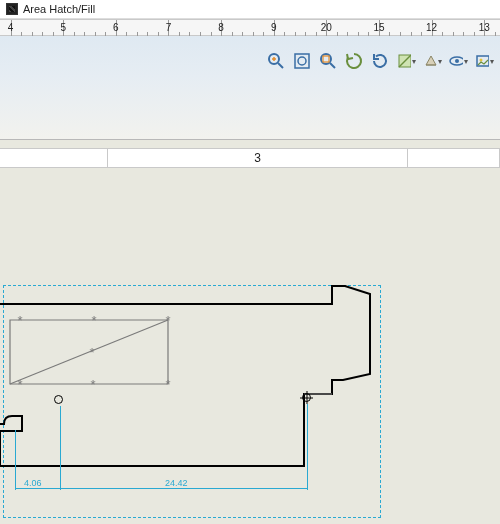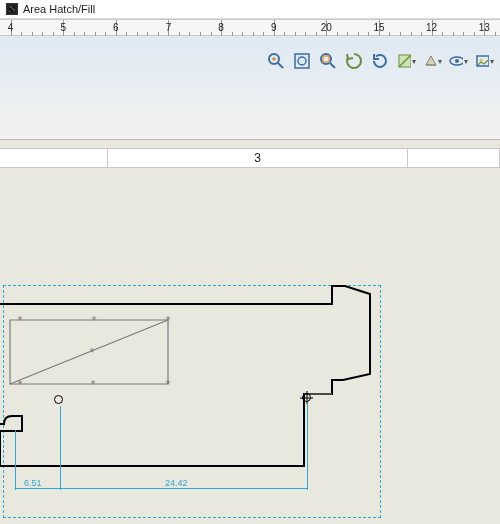--- a/index.html
+++ b/index.html
@@ -248,18 +248,18 @@
         <div class="circ cross" style="left: 302px; top: 225px;"></div>
       </div>
 
     <div class="dimV" style="left:15px;top:262px;height:60px"></div>
     <div class="dimV" style="left:60px;top:238px;height:84px"></div>
     <div class="dimV" style="left:307px;top:236px;height:86px"></div>
 
     <div class="dimline" style="left:15px;top:320px;width:45px"></div>
     <div class="dimline" style="left:60px;top:320px;width:247px"></div>
 
-    <div class="dim" style="left:24px;top:310px">6.51</div>
+    <div class="dim" style="left:24px;top:310px">4.06</div>
     <div class="dim" style="left:165px;top:310px">24.42</div>
 
   </div>
 
 </div>
 
 </body></html>

